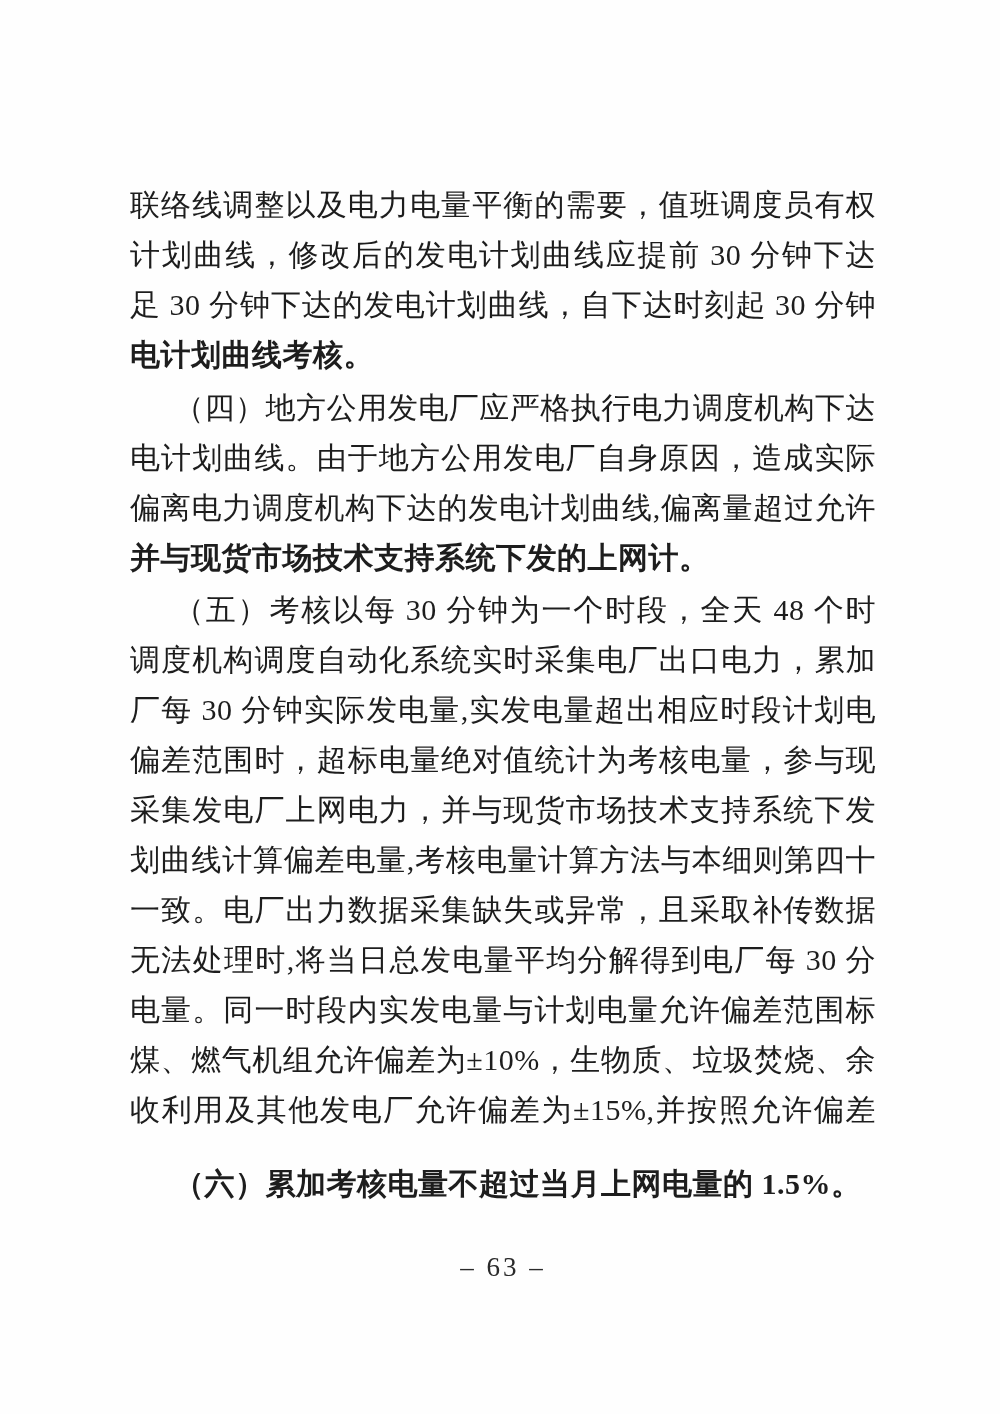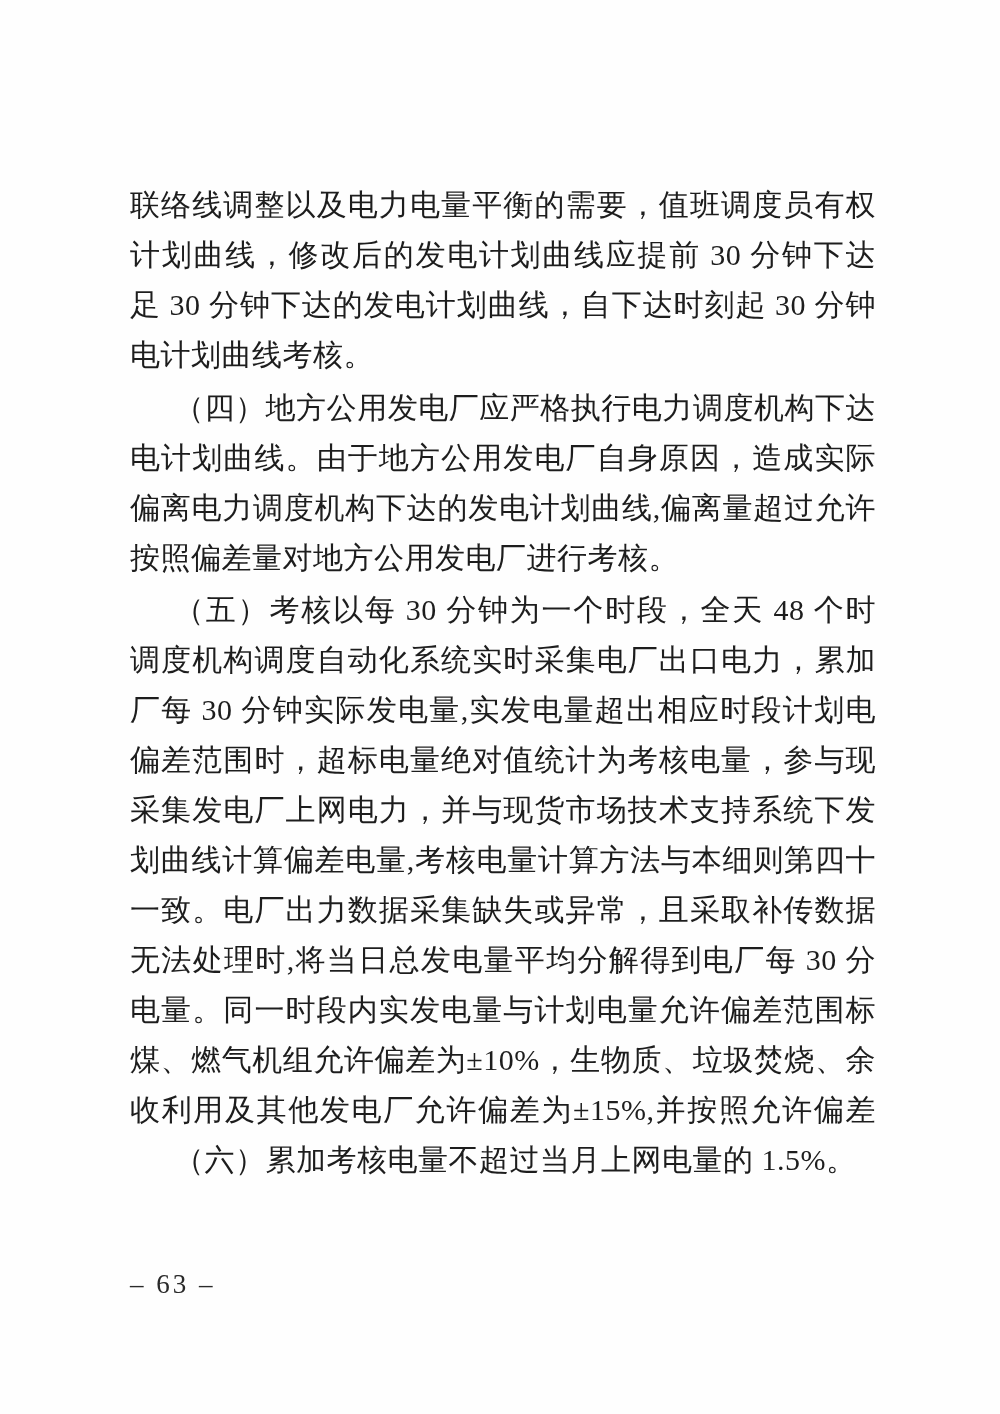--- a/index.html
+++ b/index.html
@@ -21,44 +21,44 @@
     left: 130px;
     top: 180px;
     width: 746px;
   }
   .para {
     margin: 0;
     padding: 0;
   }
   .para.p1 { margin-top: 3px; }
   .para.p2 { margin-top: 2px; }
-  .para.p3 { margin-top: 0; }
+  .para.p3 { margin-top: 24px; }
   .line {
     font-size: 30px;
     height: 50px;
     line-height: 50px;
     letter-spacing: 0.5px;
     text-align: justify;
     text-align-last: justify;
     overflow: hidden;
   }
   .line.end {
     text-align: left;
     text-align-last: auto;
+    font-weight: bold;
   }
   .line.indent {
     text-indent: 44px;
   }
   .footer {
     position: absolute;
     top: 1252px;
     left: 130px;
     width: 746px;
-    text-align: left;
-    margin-top: 17px;
+    text-align: center;
   }
   .pagenum {
     font-size: 27px;
     letter-spacing: 3px;
     color: #2a2a2a;
   }
 </style>
 </head>
 <body>
 
@@ -69,21 +69,21 @@
       <div class="line">联络线调整以及电力电量平衡的需要，值班调度员有权修改发电</div>
       <div class="line">计划曲线，修改后的发电计划曲线应提前 30 分钟下达给电厂，不</div>
       <div class="line">足 30 分钟下达的发电计划曲线，自下达时刻起 30 分钟内免除发</div>
       <div class="line end">电计划曲线考核。</div>
     </div>
 
     <div class="para p1">
       <div class="line indent">（四）地方公用发电厂应严格执行电力调度机构下达的发</div>
       <div class="line">电计划曲线。由于地方公用发电厂自身原因，造成实际发电曲线</div>
       <div class="line">偏离电力调度机构下达的发电计划曲线,偏离量超过允许偏差时，</div>
-      <div class="line end">按照偏差量对地方公用发电厂进行考核。</div>
+      <div class="line end">并与现货市场技术支持系统下发的上网计。</div>
     </div>
 
     <div class="para p2">
       <div class="line indent">（五）考核以每 30 分钟为一个时段，全天 48 个时段。电力</div>
       <div class="line">调度机构调度自动化系统实时采集电厂出口电力，累加后得到电</div>
       <div class="line">厂每 30 分钟实际发电量,实发电量超出相应时段计划电量的允许</div>
       <div class="line">偏差范围时，超标电量绝对值统计为考核电量，参与现货市场的</div>
       <div class="line">采集发电厂上网电力，并与现货市场技术支持系统下发的上网计</div>
       <div class="line">划曲线计算偏差电量,考核电量计算方法与本细则第四十二条（二）</div>
       <div class="line">一致。电厂出力数据采集缺失或异常，且采取补传数据等手段仍</div>

